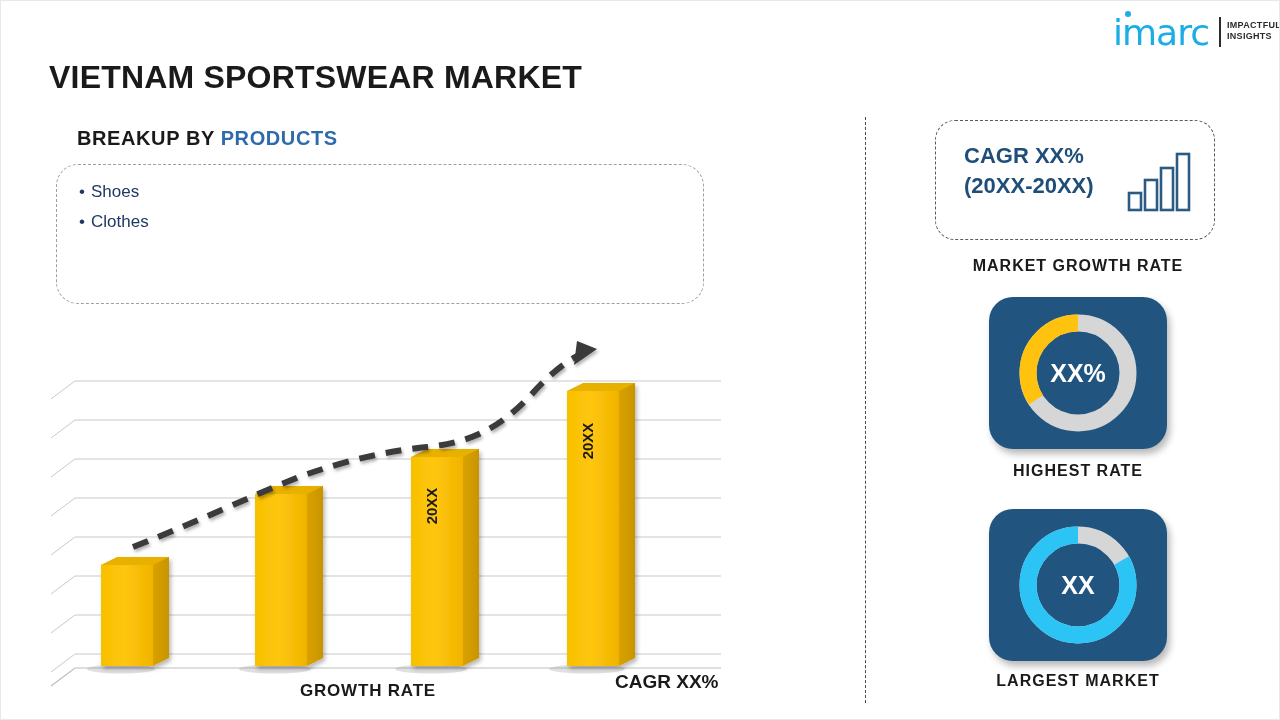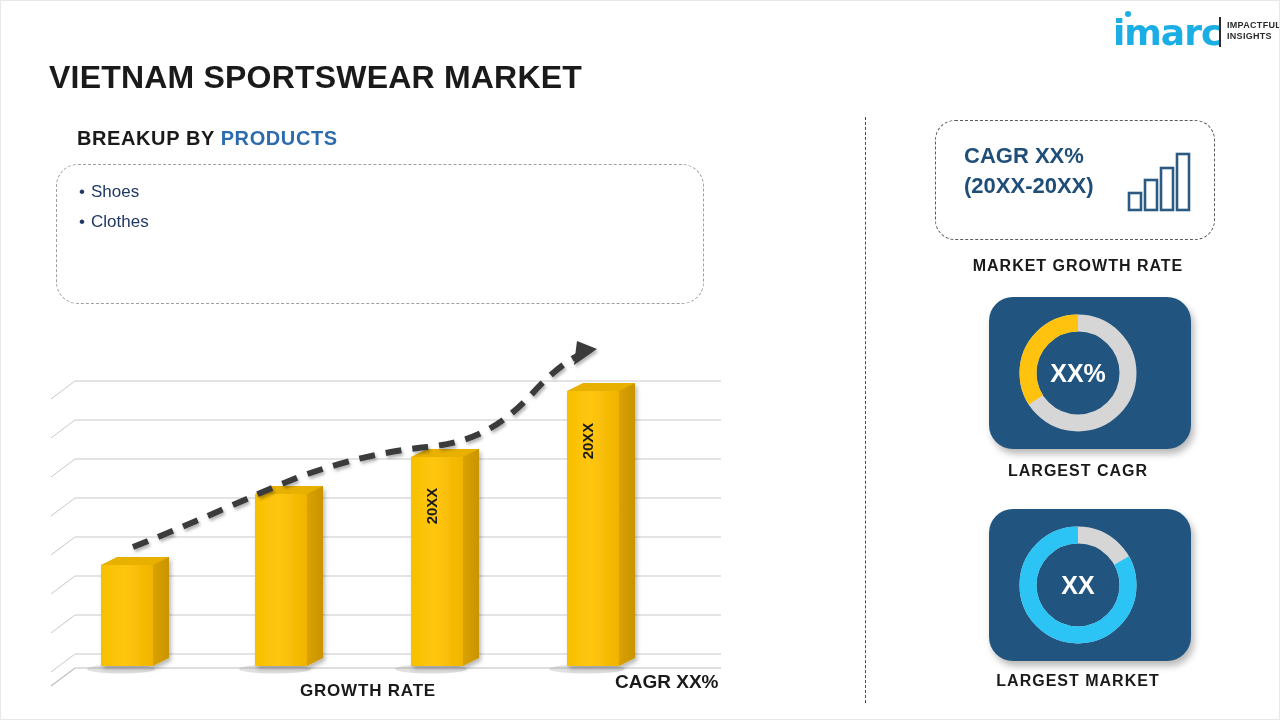--- a/index.html
+++ b/index.html
@@ -8,21 +8,21 @@
     font-family:"Liberation Sans","DejaVu Sans",sans-serif;
     background:#ffffff;
     border:1px solid #e8e8e8;box-sizing:border-box;
   }
   .page{position:absolute;inset:0;}
 
   
   .logo{position:absolute;left:1112px;top:8px;width:156px;height:46px;}
   .logo-word{
     position:absolute;left:0;top:6px;
-    font-size:36px;font-weight:bold;letter-spacing:-1px;
+    font-size:36px;font-weight:normal;letter-spacing:-1px;
     color:#1BAEE5;line-height:36px;
     font-family:"DejaVu Sans","Liberation Sans",sans-serif;
   }
   .logo-dot{
     position:absolute;left:12px;top:2px;width:6px;height:6px;border-radius:50%;
     background:#1BAEE5;
   }
   .logo-bar{position:absolute;left:106px;top:8px;width:2px;height:30px;background:#2b2b2b;}
   .logo-tag{
     position:absolute;left:114px;top:11px;
@@ -80,21 +80,21 @@
     border:1.6px dashed #5a5a5a;border-radius:20px;box-sizing:border-box;
     background:#fff;
   }
   .cagr-text{
     position:absolute;left:28px;top:20px;
     font-size:22px;font-weight:bold;color:#1F4E79;line-height:30px;white-space:nowrap;
   }
   .cagr-icon{position:absolute;left:1126px;top:150px;}
 
   .tile{
-    position:absolute;width:202px;height:152px;border-radius:24px;
+    position:absolute;width:178px;height:152px;border-radius:24px;
     background:#21557F;
     box-shadow:3px 5px 7px rgba(0,0,0,.28);
   }
   .tile-cagr{left:988px;top:296px;}
   .tile-market{left:988px;top:508px;}
   .tile svg{position:absolute;left:0;top:0;}
   .donut-text{
     font-weight:bold;fill:#ffffff;text-anchor:middle;
     font-family:"Liberation Sans","DejaVu Sans",sans-serif;
   }
@@ -237,21 +237,21 @@
 
   <div class="tile tile-cagr">
     <svg width="178" height="152" viewBox="0 0 178 152">
 
       <circle cx="89" cy="76" r="50" fill="none" stroke="#D6D6D6" stroke-width="17"></circle>
 
       <circle cx="89" cy="76" r="50" fill="none" stroke="#FFC20E" stroke-width="17" stroke-dasharray="106.8 207.4" transform="rotate(-90 89 76) scale(1,-1) translate(0,-152)"></circle>
       <text class="donut-text" x="89" y="85" font-size="25">XX%</text>
     </svg>
   </div>
-  <div class="cap" style="top:461px;">LARGEST CAGR</div>
+  <div class="cap" style="top:461px;">HIGHEST RATE</div>
 
   <div class="tile tile-market">
     <svg width="178" height="152" viewBox="0 0 178 152">
       <circle cx="89" cy="76" r="50" fill="none" stroke="#D6D6D6" stroke-width="17"></circle>
 
       <circle cx="89" cy="76" r="50" fill="none" stroke="#2BC4F5" stroke-width="17" stroke-dasharray="260.8 53.4" transform="rotate(-90 89 76) scale(1,-1) translate(0,-152)"></circle>
       <text class="donut-text" x="89" y="85" font-size="25">XX</text>
     </svg>
   </div>
   <div class="cap" style="top:671px;">LARGEST MARKET</div>

